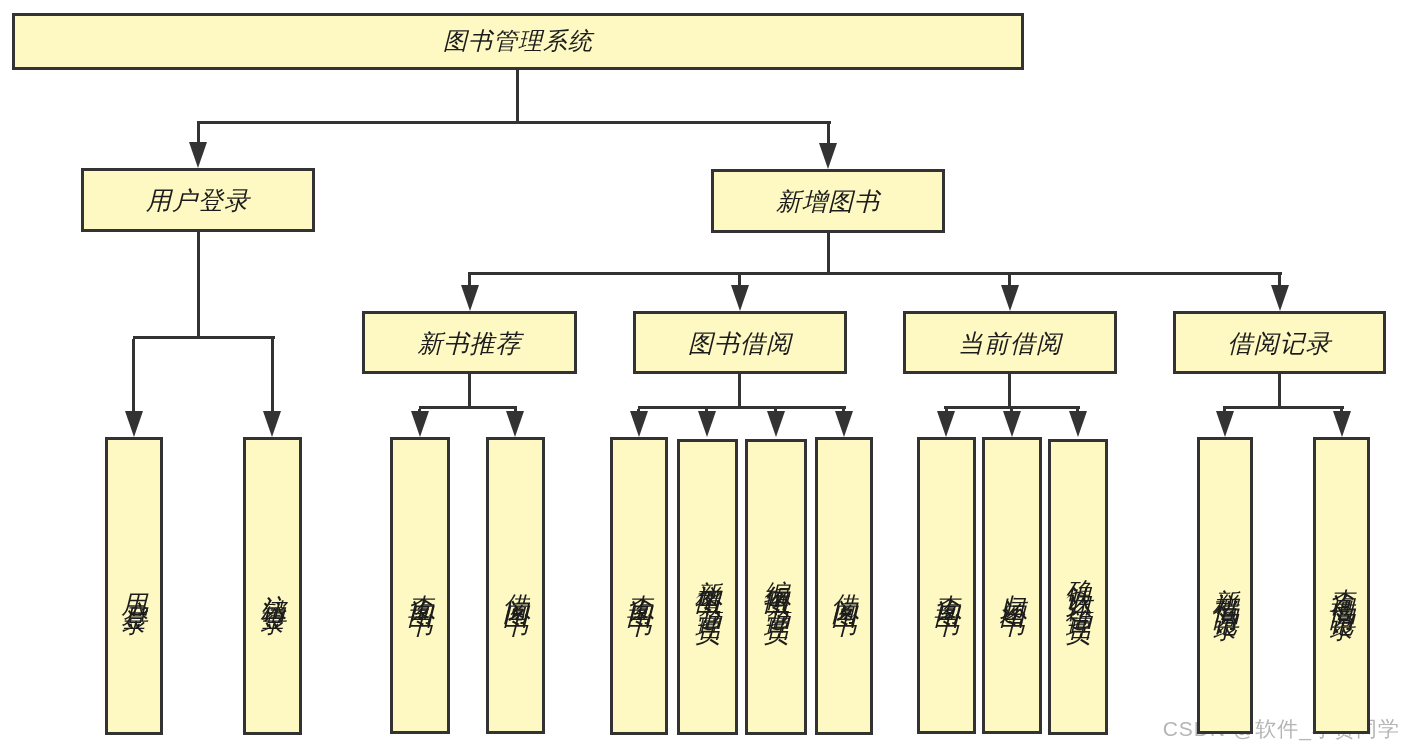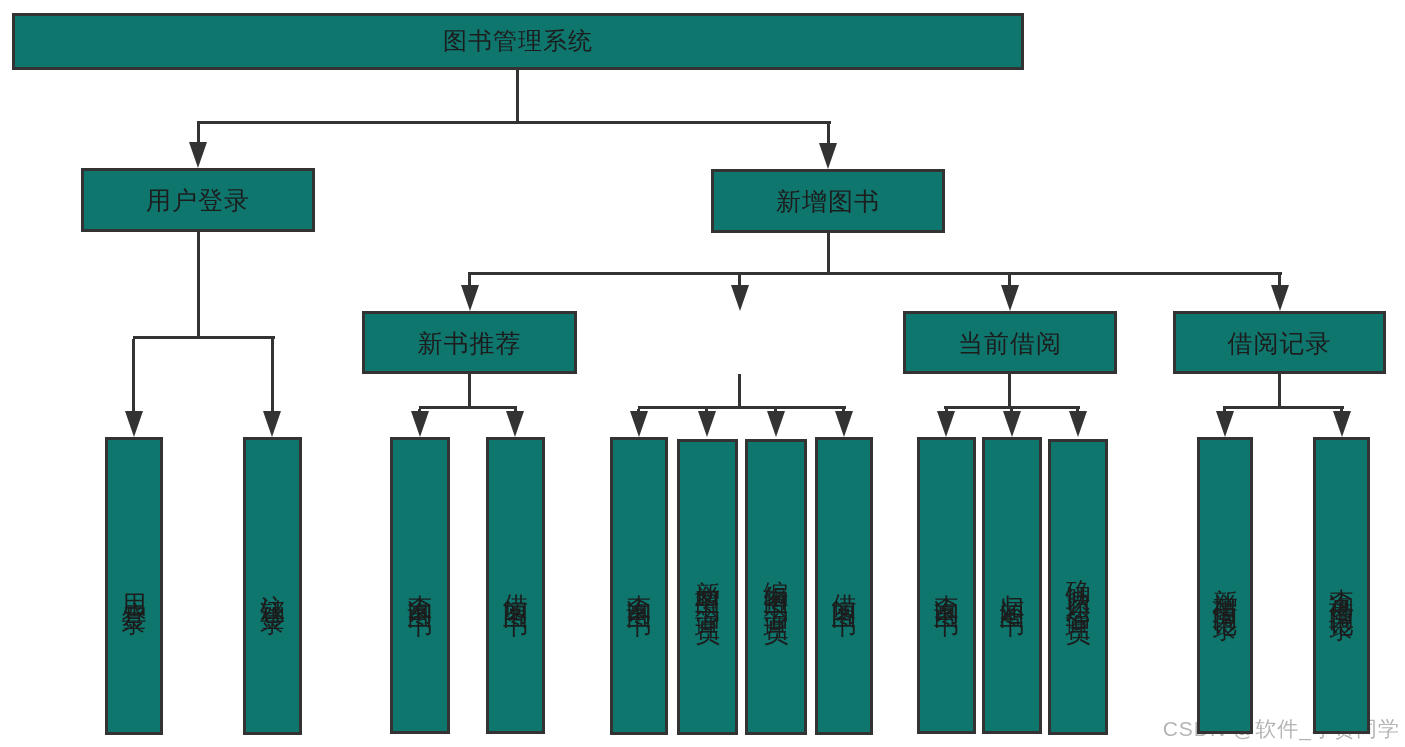--- a/index.html
+++ b/index.html
@@ -7,29 +7,30 @@
     position:relative;
     width:1405px;height:747px;
     background:#ffffff;
     font-family:"Liberation Sans","DejaVu Sans",sans-serif;
     overflow:hidden;
   }
   .node{
     position:absolute;
     box-sizing:border-box;
     border:3px solid #333333;
-    background:#0f766e;
+    background:#fef9c3;
     display:flex;
     align-items:center;
     justify-content:center;
     color:#1c1c1c;
     font-size:25px;
     letter-spacing:1px;
     text-align:center;
     line-height:1.2;
+    font-style:italic;
   }
   .node.v{
     writing-mode:vertical-rl;
     text-orientation:mixed;
     letter-spacing:6px;
     line-height:1;
   }
   .seg{
     position:absolute;
     background:#333333;
@@ -104,20 +105,21 @@
     <div class="arrow" style="left: 835px; top: 411px;"></div>
     <div class="arrow" style="left: 937px; top: 411px;"></div>
     <div class="arrow" style="left: 1003px; top: 411px;"></div>
     <div class="arrow" style="left: 1069px; top: 411px;"></div>
     <div class="arrow" style="left: 1216px; top: 411px;"></div>
     <div class="arrow" style="left: 1333px; top: 411px;"></div>
     <div class="node" style="left: 12px; top: 13px; width: 1012px; height: 57px; font-size: 24px;">图书管理系统</div>
     <div class="node" style="left: 81px; top: 168px; width: 234px; height: 64px;">用户登录</div>
     <div class="node" style="left: 711px; top: 169px; width: 234px; height: 64px;">新增图书</div>
     <div class="node" style="left: 362px; top: 311px; width: 215px; height: 63px;">新书推荐</div>
+    <div class="node" style="left: 633px; top: 311px; width: 214px; height: 63px;">图书借阅</div>
     <div class="node" style="left: 903px; top: 311px; width: 214px; height: 63px;">当前借阅</div>
     <div class="node" style="left: 1173px; top: 311px; width: 213px; height: 63px;">借阅记录</div>
     <div class="node v" style="left: 105px; top: 437px; width: 58px; height: 298px;">用户登录</div>
     <div class="node v" style="left: 243px; top: 437px; width: 59px; height: 298px;">注销登录</div>
     <div class="node v" style="left: 390px; top: 437px; width: 60px; height: 297px;">查询图书</div>
     <div class="node v" style="left: 486px; top: 437px; width: 59px; height: 297px;">借阅图书</div>
     <div class="node v" style="left: 610px; top: 437px; width: 58px; height: 298px;">查询图书</div>
     <div class="node v" style="left: 677px; top: 439px; width: 61px; height: 296px;">新增图书（管理员）</div>
     <div class="node v" style="left: 745px; top: 439px; width: 62px; height: 296px;">编辑图书（管理员）</div>
     <div class="node v" style="left: 815px; top: 437px; width: 58px; height: 298px;">借阅图书</div>

